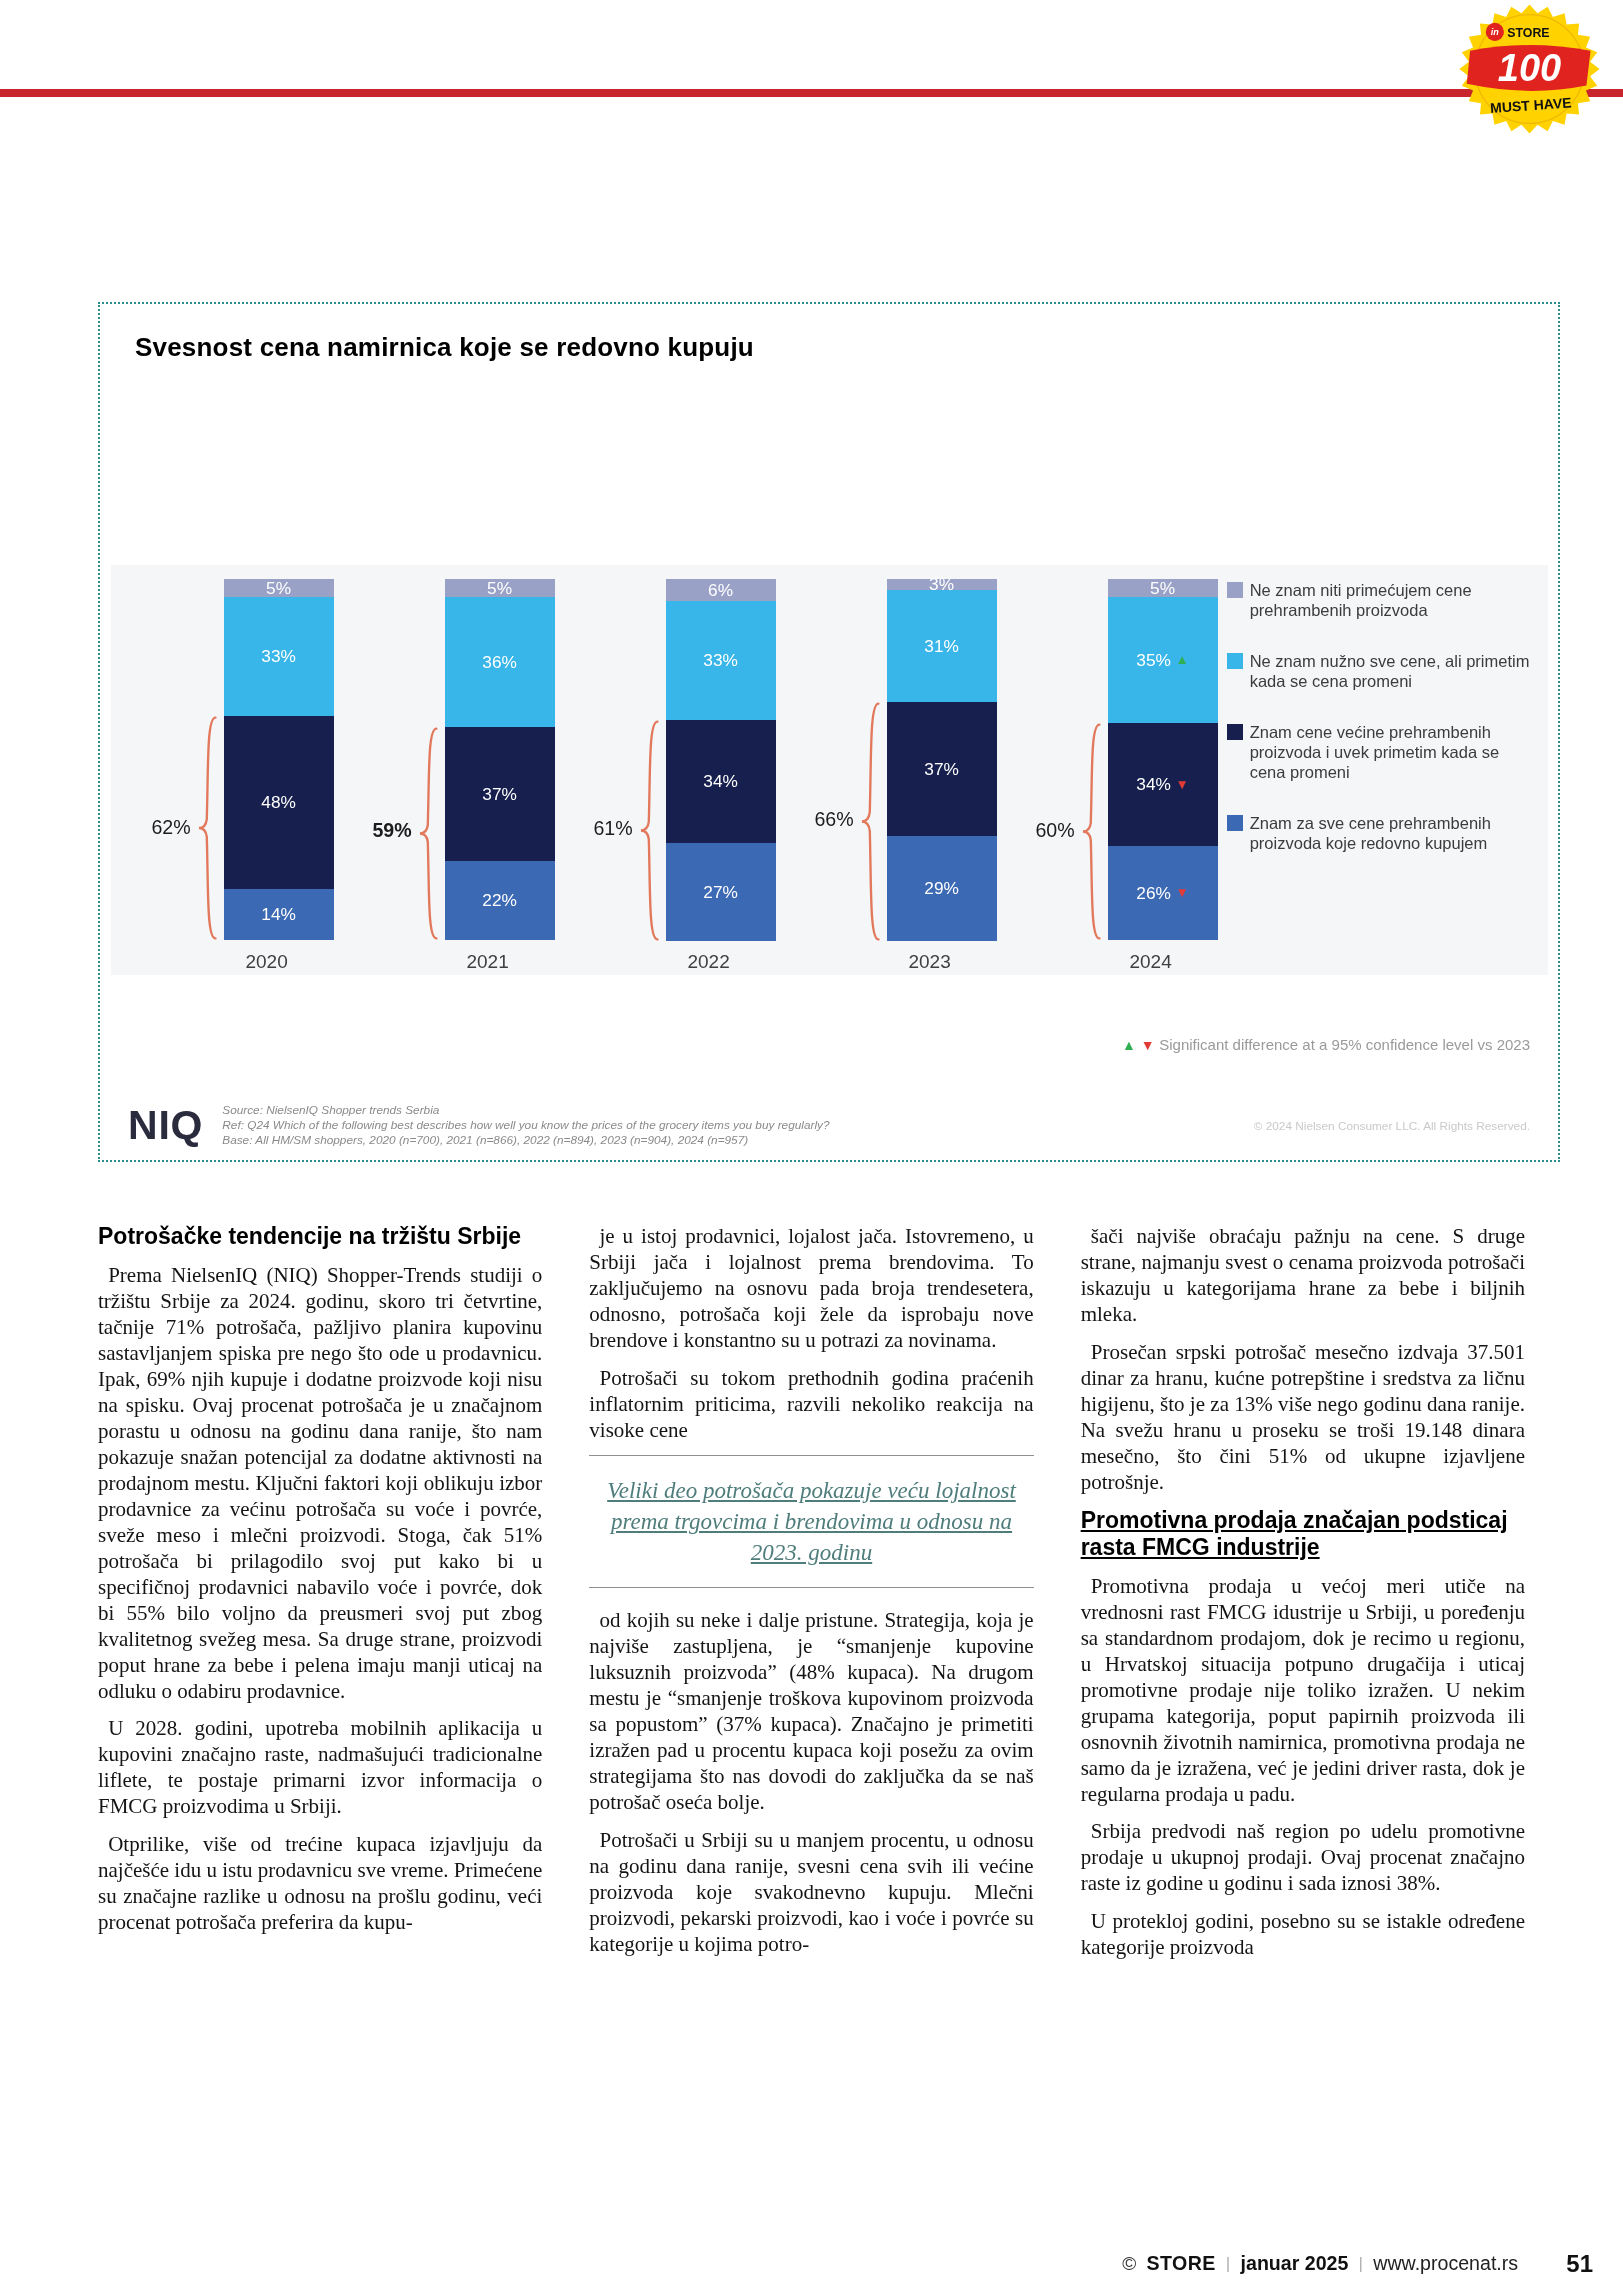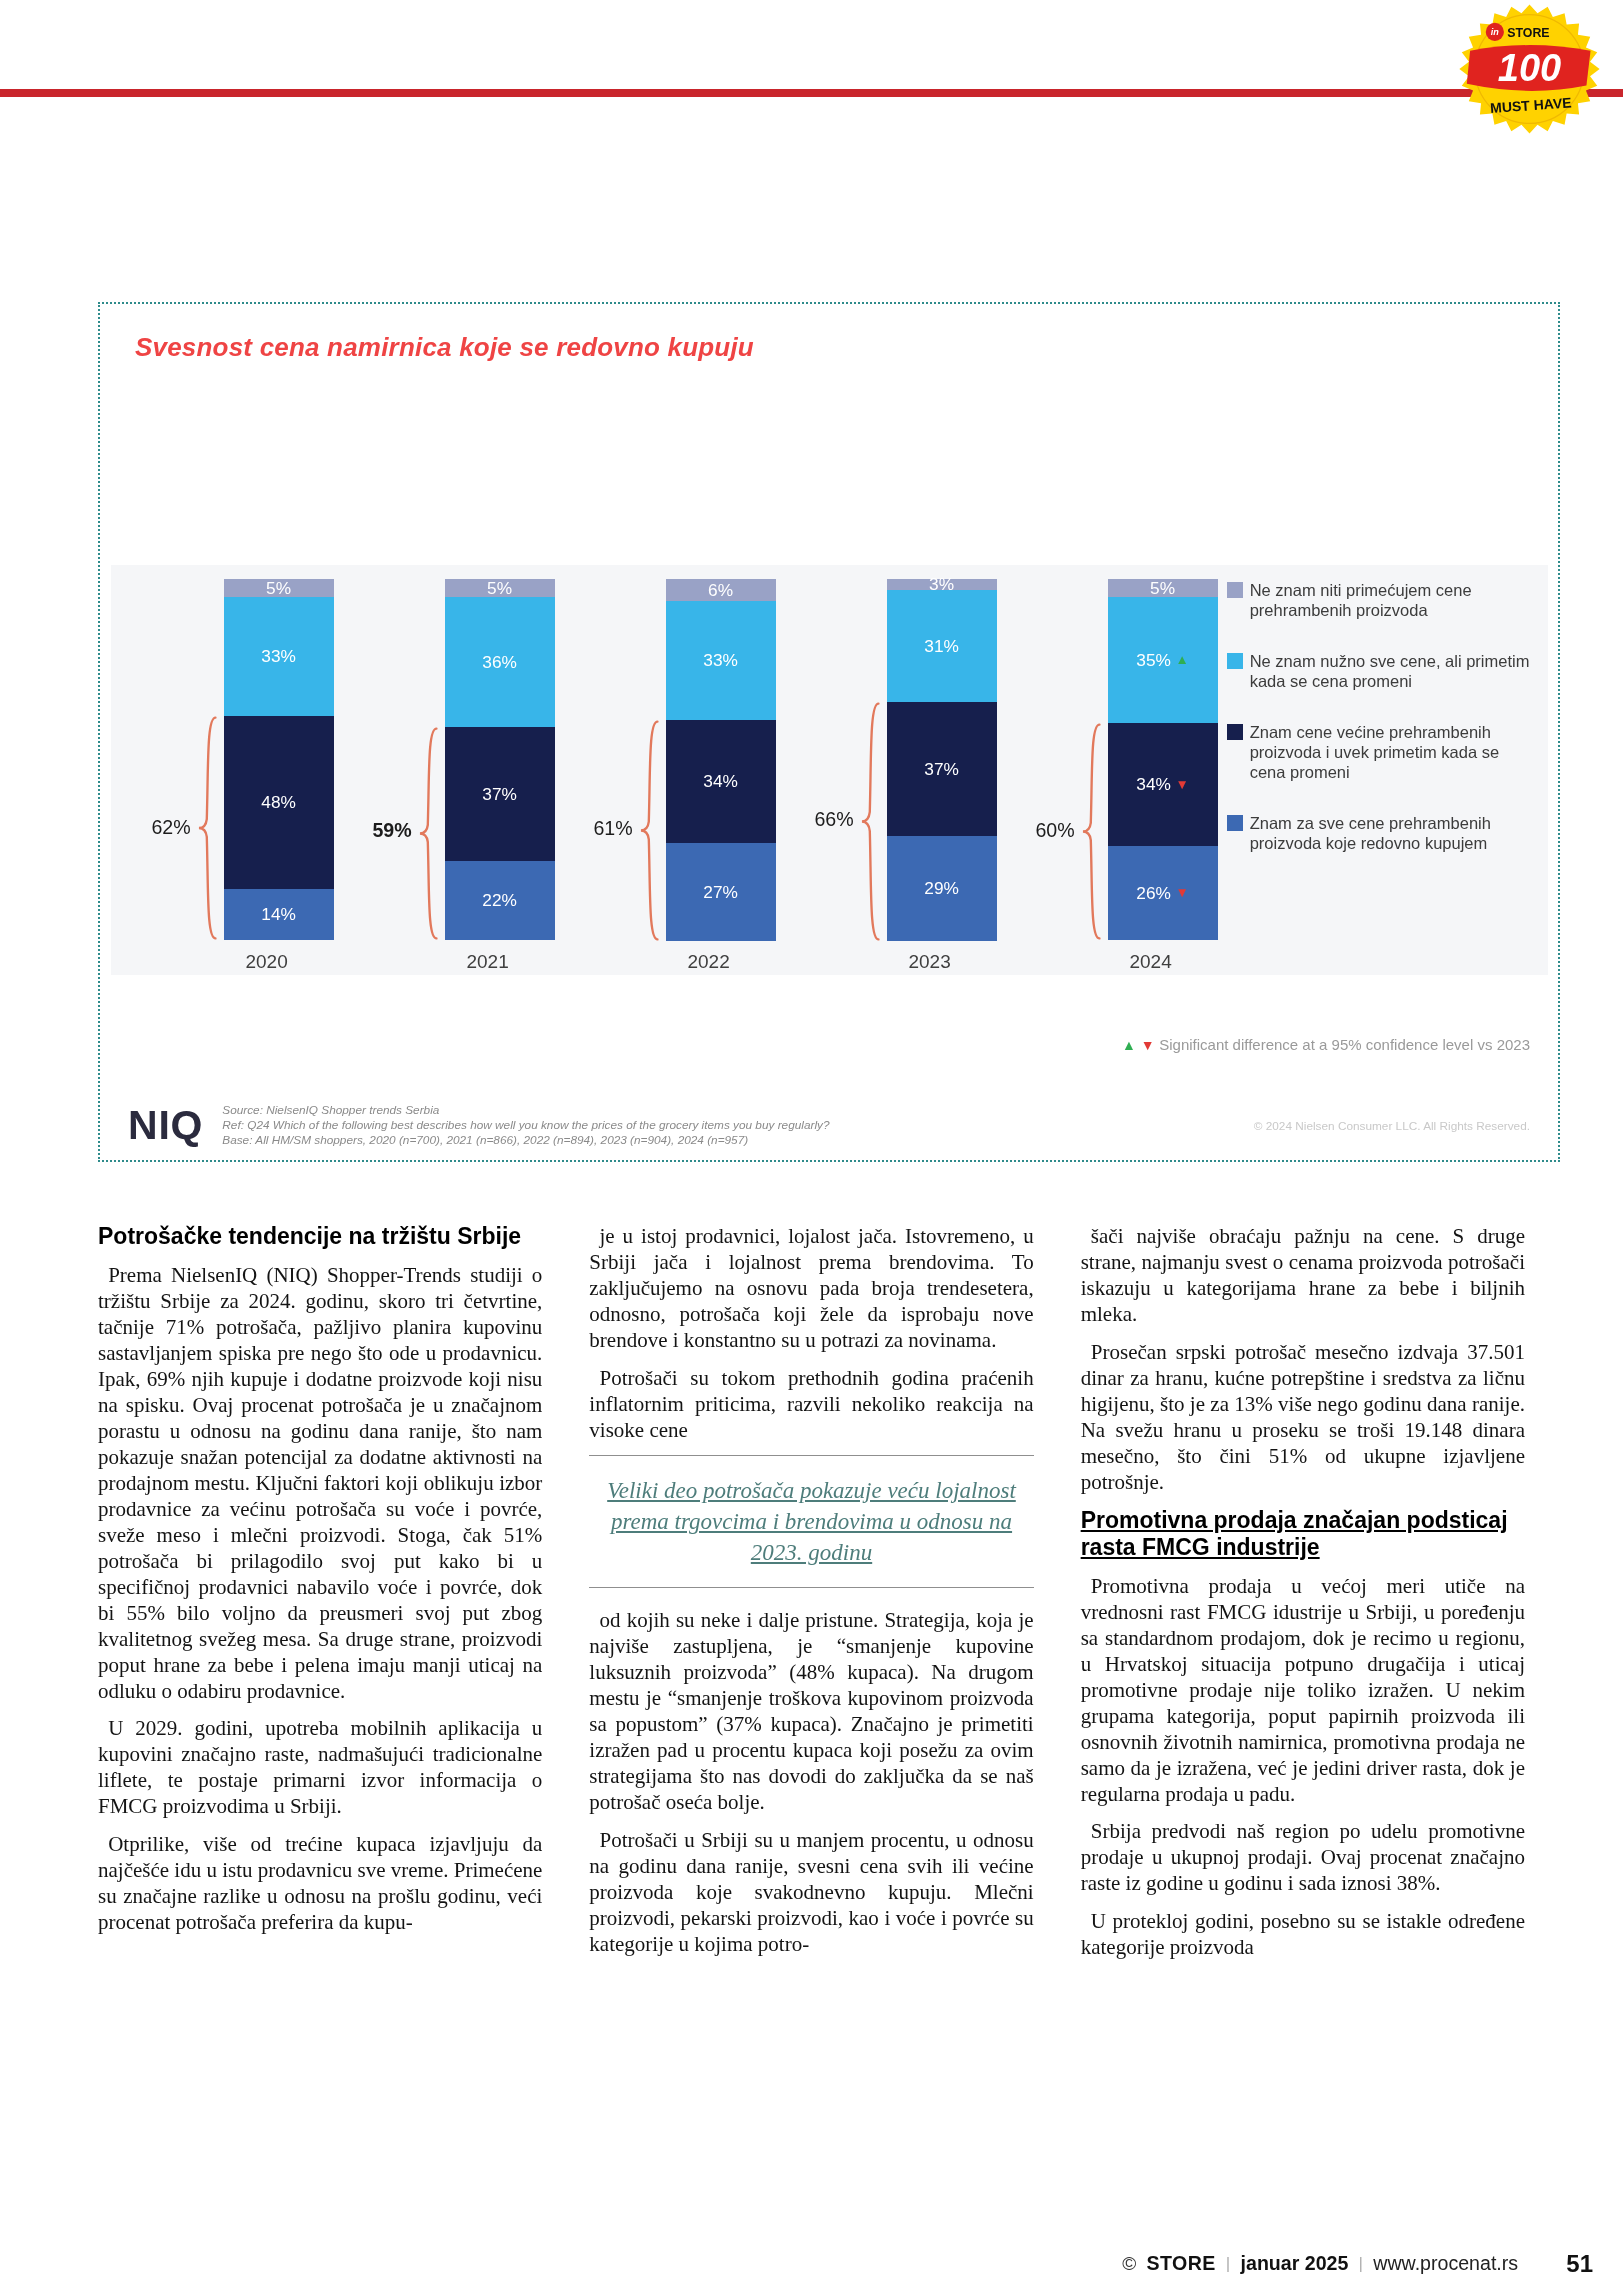--- a/index.html
+++ b/index.html
@@ -12,21 +12,21 @@
   .badge { position:absolute; top:3.1px; right:11px; width:165px; height:132px; }
   .b-in   { font-size:11px; font-weight:bold; fill:#ffffff; text-anchor:middle; font-style:italic; }
   .b-store{ font-size:15px; font-weight:bold; fill:#111111; }
   .b-num  { font-size:46px; font-weight:bold; font-style:italic; fill:#ffffff; text-anchor:middle; }
   .b-tag  { font-size:17px; font-weight:bold; fill:#111111; text-anchor:middle; }
 
   
   .chart-panel { position:absolute; left:98px; top:302px; width:1462px; height:860px;
                  border:2.4px dotted #2e8b8b; background:#ffffff; }
   .chart-title { position:absolute; left:35px; top:28px; font-size:26px; font-weight:bold;
-                 color:#ef4444; letter-spacing:0.2px;font-style:italic; }
+                 color:#000000; letter-spacing:0.2px; }
   .chart-backdrop { position:absolute; left:11px; top:261px; width:1437px; height:410px; background:#f5f6f8; }
   .chart-row { position:absolute; left:12.6px; top:275px; display:flex; }
   .bar-group { position:relative; width:221px; height:402px; }
   .bar { position:absolute; right:0; top:0; width:110px; display:flex; flex-direction:column; }
   .seg { position:relative; display:flex; align-items:center; justify-content:center; gap:4.7px;
          color:#ffffff; font-size:17.3px; overflow:visible; }
   .seg-label { white-space:nowrap; }
   .marker.up   { color:#2fae52; }
   .marker.down { color:#e23a36; }
   .seg .marker { font-size:13.4px; line-height:1; }
@@ -239,21 +239,21 @@
         <div>Base: All HM/SM shoppers, 2020 (n=700), 2021 (n=866), 2022 (n=894), 2023 (n=904), 2024 (n=957)</div>
       </div>
       <div class="chart-copyright">© 2024 Nielsen Consumer LLC. All Rights Reserved.</div>
     </div>
   </section>
 
   <section class="article">
     <div class="col">
       <h3 class="art-heading">Potrošačke tendencije na tržištu Srbije</h3>
       <p class="art-p">Prema NielsenIQ (NIQ) Shopper-Trends studiji o tržištu Srbije za 2024. godinu, skoro tri četvrtine, tačnije 71% potrošača, pažljivo planira kupovinu sastavljanjem spiska pre nego što ode u prodavnicu. Ipak, 69% njih kupuje i dodatne proizvode koji nisu na spisku. Ovaj procenat potrošača je u značajnom porastu u odnosu na godinu dana ranije, što nam pokazuje snažan potencijal za dodatne aktivnosti na prodajnom mestu. Ključni faktori koji oblikuju izbor prodavnice za većinu potrošača su voće i povrće, sveže meso i mlečni proizvodi. Stoga, čak 51% potrošača bi prilagodilo svoj put kako bi u specifičnoj prodavnici nabavilo voće i povrće, dok bi 55% bilo voljno da preusmeri svoj put zbog kvalitetnog svežeg mesa. Sa druge strane, proizvodi poput hrane za bebe i pelena imaju manji uticaj na odluku o odabiru prodavnice.</p>
-      <p class="art-p">U 2029. godini, upotreba mobilnih aplikacija u kupovini značajno raste, nadmašujući tradicionalne liflete, te postaje primarni izvor informacija o FMCG proizvodima u Srbiji.</p>
+      <p class="art-p">U 2028. godini, upotreba mobilnih aplikacija u kupovini značajno raste, nadmašujući tradicionalne liflete, te postaje primarni izvor informacija o FMCG proizvodima u Srbiji.</p>
       <p class="art-p">Otprilike, više od trećine kupaca izjavljuju da najčešće idu u istu prodavnicu sve vreme. Primećene su značajne razlike u odnosu na prošlu godinu, veći procenat potrošača preferira da kupu-</p>
     </div>
     <div class="col">
       <p class="art-p">je u istoj prodavnici, lojalost jača. Istovremeno, u Srbiji jača i lojalnost prema brendovima. To zaključujemo na osnovu pada broja trendesetera, odnosno, potrošača koji žele da isprobaju nove brendove i konstantno su u potrazi za novinama.</p>
       <p class="art-p">Potrošači su tokom prethodnih godina praćenih inflatornim priticima, razvili nekoliko reakcija na visoke cene</p>
       <div class="pull-quote">Veliki deo potrošača pokazuje veću lojalnost prema trgovcima i brendovima u odnosu na 2023. godinu</div>
       <p class="art-p">od kojih su neke i dalje pristune. Strategija, koja je najviše zastupljena, je “smanjenje kupovine luksuznih proizvoda” (48% kupaca). Na drugom mestu je “smanjenje troškova kupovinom proizvoda sa popustom” (37% kupaca). Značajno je primetiti izražen pad u procentu kupaca koji posežu za ovim strategijama što nas dovodi do zaključka da se naš potrošač oseća bolje.</p>
       <p class="art-p">Potrošači u Srbiji su u manjem procentu, u odnosu na godinu dana ranije, svesni cena svih ili većine proizvoda koje svakodnevno kupuju. Mlečni proizvodi, pekarski proizvodi, kao i voće i povrće su kategorije u kojima potro-</p>
     </div>
     <div class="col">

